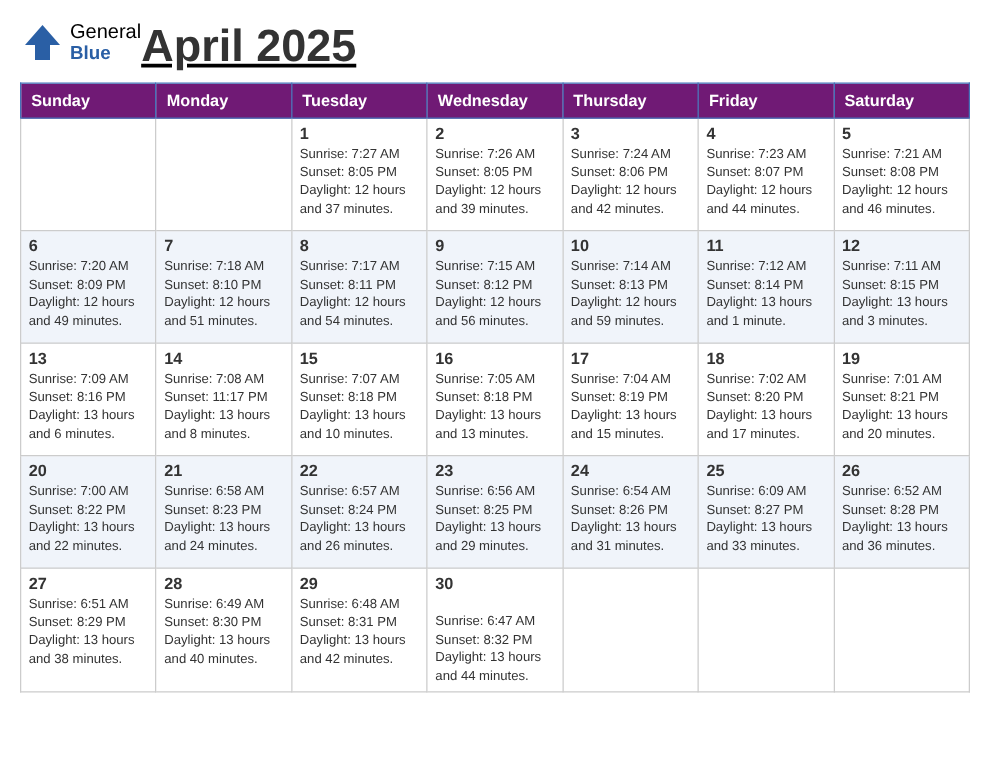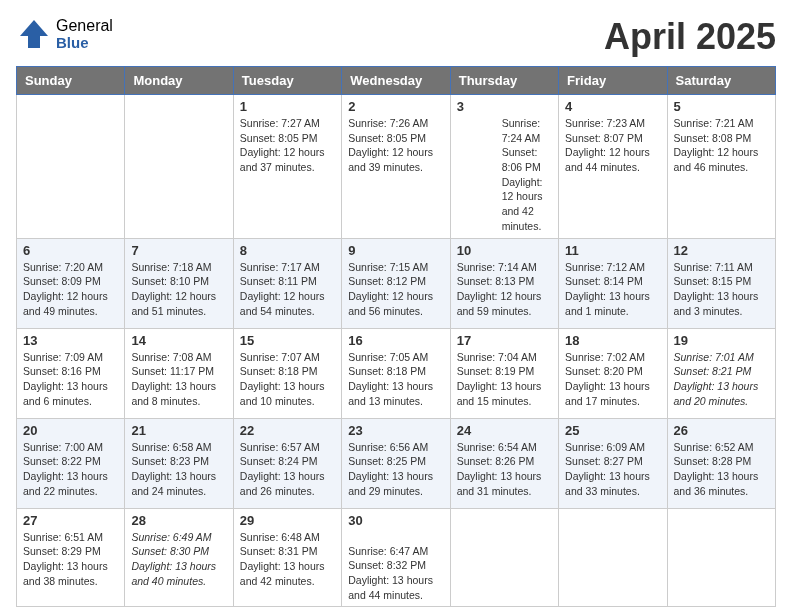--- a/index.html
+++ b/index.html
@@ -5,21 +5,20 @@
     * { box-sizing: border-box; margin: 0; padding: 0; }
     body {
       font-family: Arial, sans-serif;
       background: #fff;
       width: 792px;
       min-height: 612px;
       padding: 16px;
     }
     .header-area {
       display: flex;
-      justify-content: space-between;
       align-items: flex-start;
       margin-bottom: 8px;
     }
     .logo {
       display: flex;
       align-items: center;
       gap: 4px;
     }
     .logo-text {
       display: flex;
@@ -30,36 +29,37 @@
       font-size: 15px;
       font-weight: bold;
       color: #2a5fa5;
     }
     .logo-icon {
       width: 36px;
       height: 36px;
     }
     .title-area {
       text-align: right;
+      text-decoration: underline;
     }
     .main-title {
       font-size: 36px;
       font-weight: bold;
       color: #333;
     }
     .subtitle {
       font-size: 16px;
       color: #555;
     }
     table {
       width: 100%;
       border-collapse: collapse;
     }
     thead tr th {
-      background-color: #737373;
+      background-color: #701a75;
       color: #fff;
       text-align: left;
       padding: 6px 8px;
       font-size: 13px;
       border: 1px solid #4472b8;
     }
     tbody tr td {
       border: 1px solid #ccc;
       vertical-align: top;
       padding: 4px 6px;
@@ -133,21 +133,21 @@
 Daylight: 12 hours and 37 minutes.</div>
         </td>
         <td>
           <span class="day-num">2</span>
           <div class="day-info" style="white-space: pre-line;">Sunrise: 7:26 AM
 Sunset: 8:05 PM
 Daylight: 12 hours and 39 minutes.</div>
         </td>
         <td>
           <span class="day-num">3</span>
-          <div class="day-info" style="white-space: pre-line; margin-left: 45px;">Sunrise: 7:24 AM
+          <div class="day-info" style="white-space: pre-line;">Sunrise: 7:24 AM
 Sunset: 8:06 PM
 Daylight: 12 hours and 42 minutes.</div>
         </td>
         <td>
           <span class="day-num">4</span>
           <div class="day-info" style="white-space: pre-line;">Sunrise: 7:23 AM
 Sunset: 8:07 PM
 Daylight: 12 hours and 44 minutes.</div>
         </td>
         <td>
@@ -233,21 +233,21 @@
 Daylight: 13 hours and 15 minutes.</div>
         </td>
         <td>
           <span class="day-num">18</span>
           <div class="day-info" style="white-space: pre-line;">Sunrise: 7:02 AM
 Sunset: 8:20 PM
 Daylight: 13 hours and 17 minutes.</div>
         </td>
         <td>
           <span class="day-num">19</span>
-          <div class="day-info" style="white-space: pre-line; font-style: italic;">Sunrise: 7:01 AM
+          <div class="day-info" style="white-space: pre-line;">Sunrise: 7:01 AM
 Sunset: 8:21 PM
 Daylight: 13 hours and 20 minutes.</div>
         </td>
       </tr>
       <tr>
         <td>
           <span class="day-num">20</span>
           <div class="day-info" style="white-space: pre-line;">Sunrise: 7:00 AM
 Sunset: 8:22 PM
 Daylight: 13 hours and 22 minutes.</div>
@@ -291,21 +291,21 @@
       </tr>
       <tr>
         <td>
           <span class="day-num">27</span>
           <div class="day-info" style="white-space: pre-line;">Sunrise: 6:51 AM
 Sunset: 8:29 PM
 Daylight: 13 hours and 38 minutes.</div>
         </td>
         <td>
           <span class="day-num">28</span>
-          <div class="day-info" style="white-space: pre-line; font-style: italic;">Sunrise: 6:49 AM
+          <div class="day-info" style="white-space: pre-line;">Sunrise: 6:49 AM
 Sunset: 8:30 PM
 Daylight: 13 hours and 40 minutes.</div>
         </td>
         <td>
           <span class="day-num">29</span>
           <div class="day-info" style="white-space: pre-line;">Sunrise: 6:48 AM
 Sunset: 8:31 PM
 Daylight: 13 hours and 42 minutes.</div>
         </td>
         <td>

